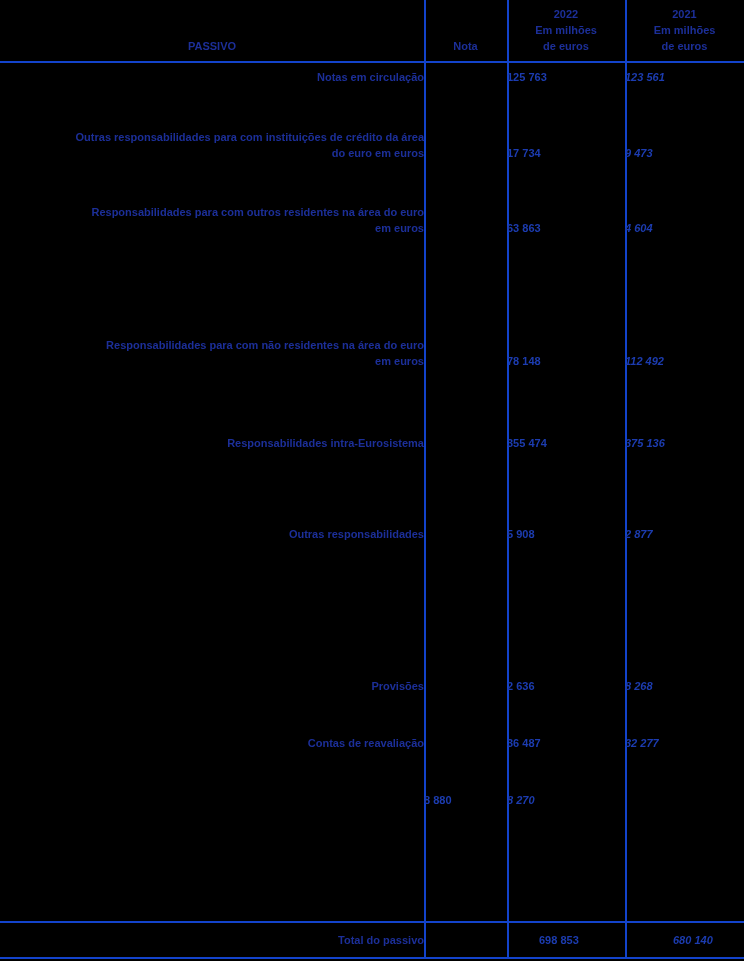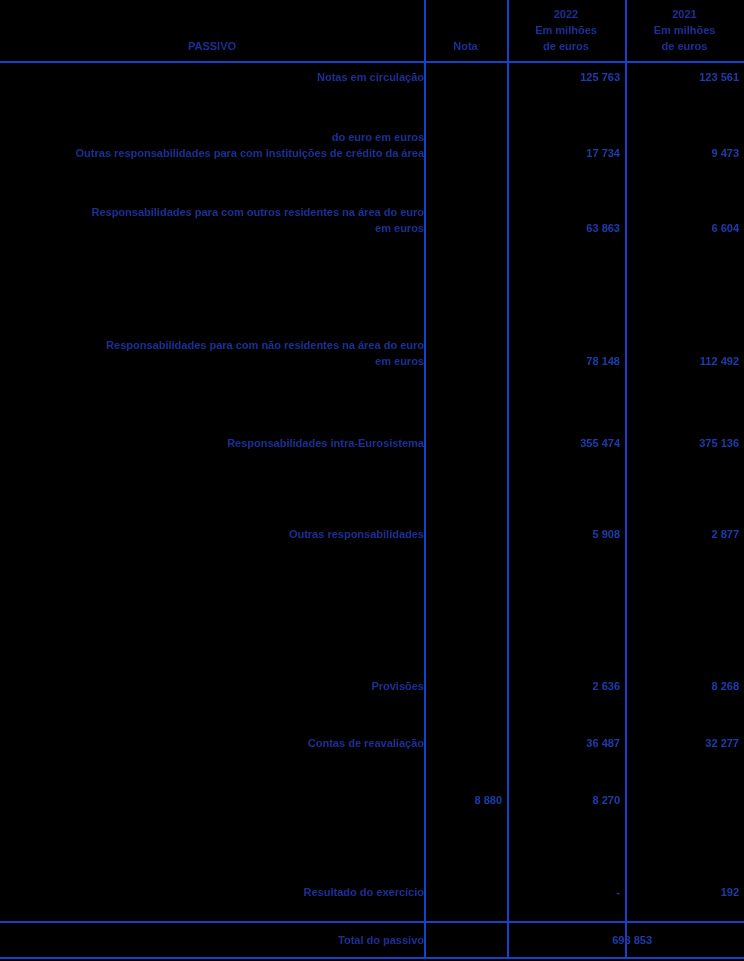--- a/index.html
+++ b/index.html
@@ -34,24 +34,24 @@
     box-sizing:border-box;
   }
   .header{top:0;height:61px;padding-bottom:7px;}
   .hc{text-align:center;line-height:16px;}
   .hc span{display:block;}
 
   .row .label{padding-left:4px;line-height:16px;text-align:right;}
   .row .label span{display:block;}
   .row .nota{text-align:center;line-height:16px;}
   .row .num{
-    text-align:right;line-height:16px;
+    text-align:left;line-height:16px;
     color:var(--value);padding-right:5px;
   }
-  .row .num.y2021{}
+  .row .num.y2021{font-style:italic;}
 
   
   .r0{top:69px;} .r1{top:129px;} .r2{top:204px;} .r3{top:337px;}
   .r4{top:435px;} .r5{top:526px;} .r6{top:678px;} .r7{top:735px;}
   .r8{top:792px;} .r9{top:884px;} .rtotal{top:932px;gap:16px;}
 </style>
 </head>
 <body>
 
 <div class="page">
@@ -87,36 +87,36 @@
       <span>Notas em circulação</span>
       <span></span>
     </div>
     <div class="nota"></div>
     <div class="num">125 763</div>
     <div class="num y2021">123 561</div>
   </div>
 
   <div class="grid row r1">
     <div class="label">
+      <span>Outras responsabilidades para com instituições de crédito da área</span>
       <span>do euro em euros</span>
-      <span>Outras responsabilidades para com instituições de crédito da área</span>
     </div>
     <div class="nota"></div>
     <div class="num">17 734</div>
     <div class="num y2021">9 473</div>
   </div>
 
   <div class="grid row r2">
     <div class="label">
       <span>Responsabilidades para com outros residentes na área do euro</span>
       <span>em euros</span>
     </div>
     <div class="nota"></div>
     <div class="num">63 863</div>
-    <div class="num y2021">6 604</div>
+    <div class="num y2021">4 604</div>
   </div>
 
   <div class="grid row r3">
     <div class="label">
       <span>Responsabilidades para com não residentes na área do euro</span>
       <span>em euros</span>
     </div>
     <div class="nota"></div>
     <div class="num">78 148</div>
     <div class="num y2021">112 492</div>
@@ -161,29 +161,20 @@
     <div class="num">36 487</div>
     <div class="num y2021">32 277</div>
   </div>
 
   <div class="grid row r8">
     <div class="nota"></div>
     <div class="num">8 880</div>
     <div class="num y2021">8 270</div>
   </div>
 
-  <div class="grid row r9">
-    <div class="label">
-      <span>Resultado do exercício</span>
-      <span></span>
-    </div>
-    <div class="nota"></div>
-    <div class="num">-</div>
-    <div class="num y2021">192</div>
-  </div>
 
   <div class="grid row rtotal">
     <div class="label">
       <span>Total do passivo</span>
     </div>
     <div class="nota"></div>
     <div class="num">698 853</div>
     <div class="num y2021">680 140</div>
   </div>
 

